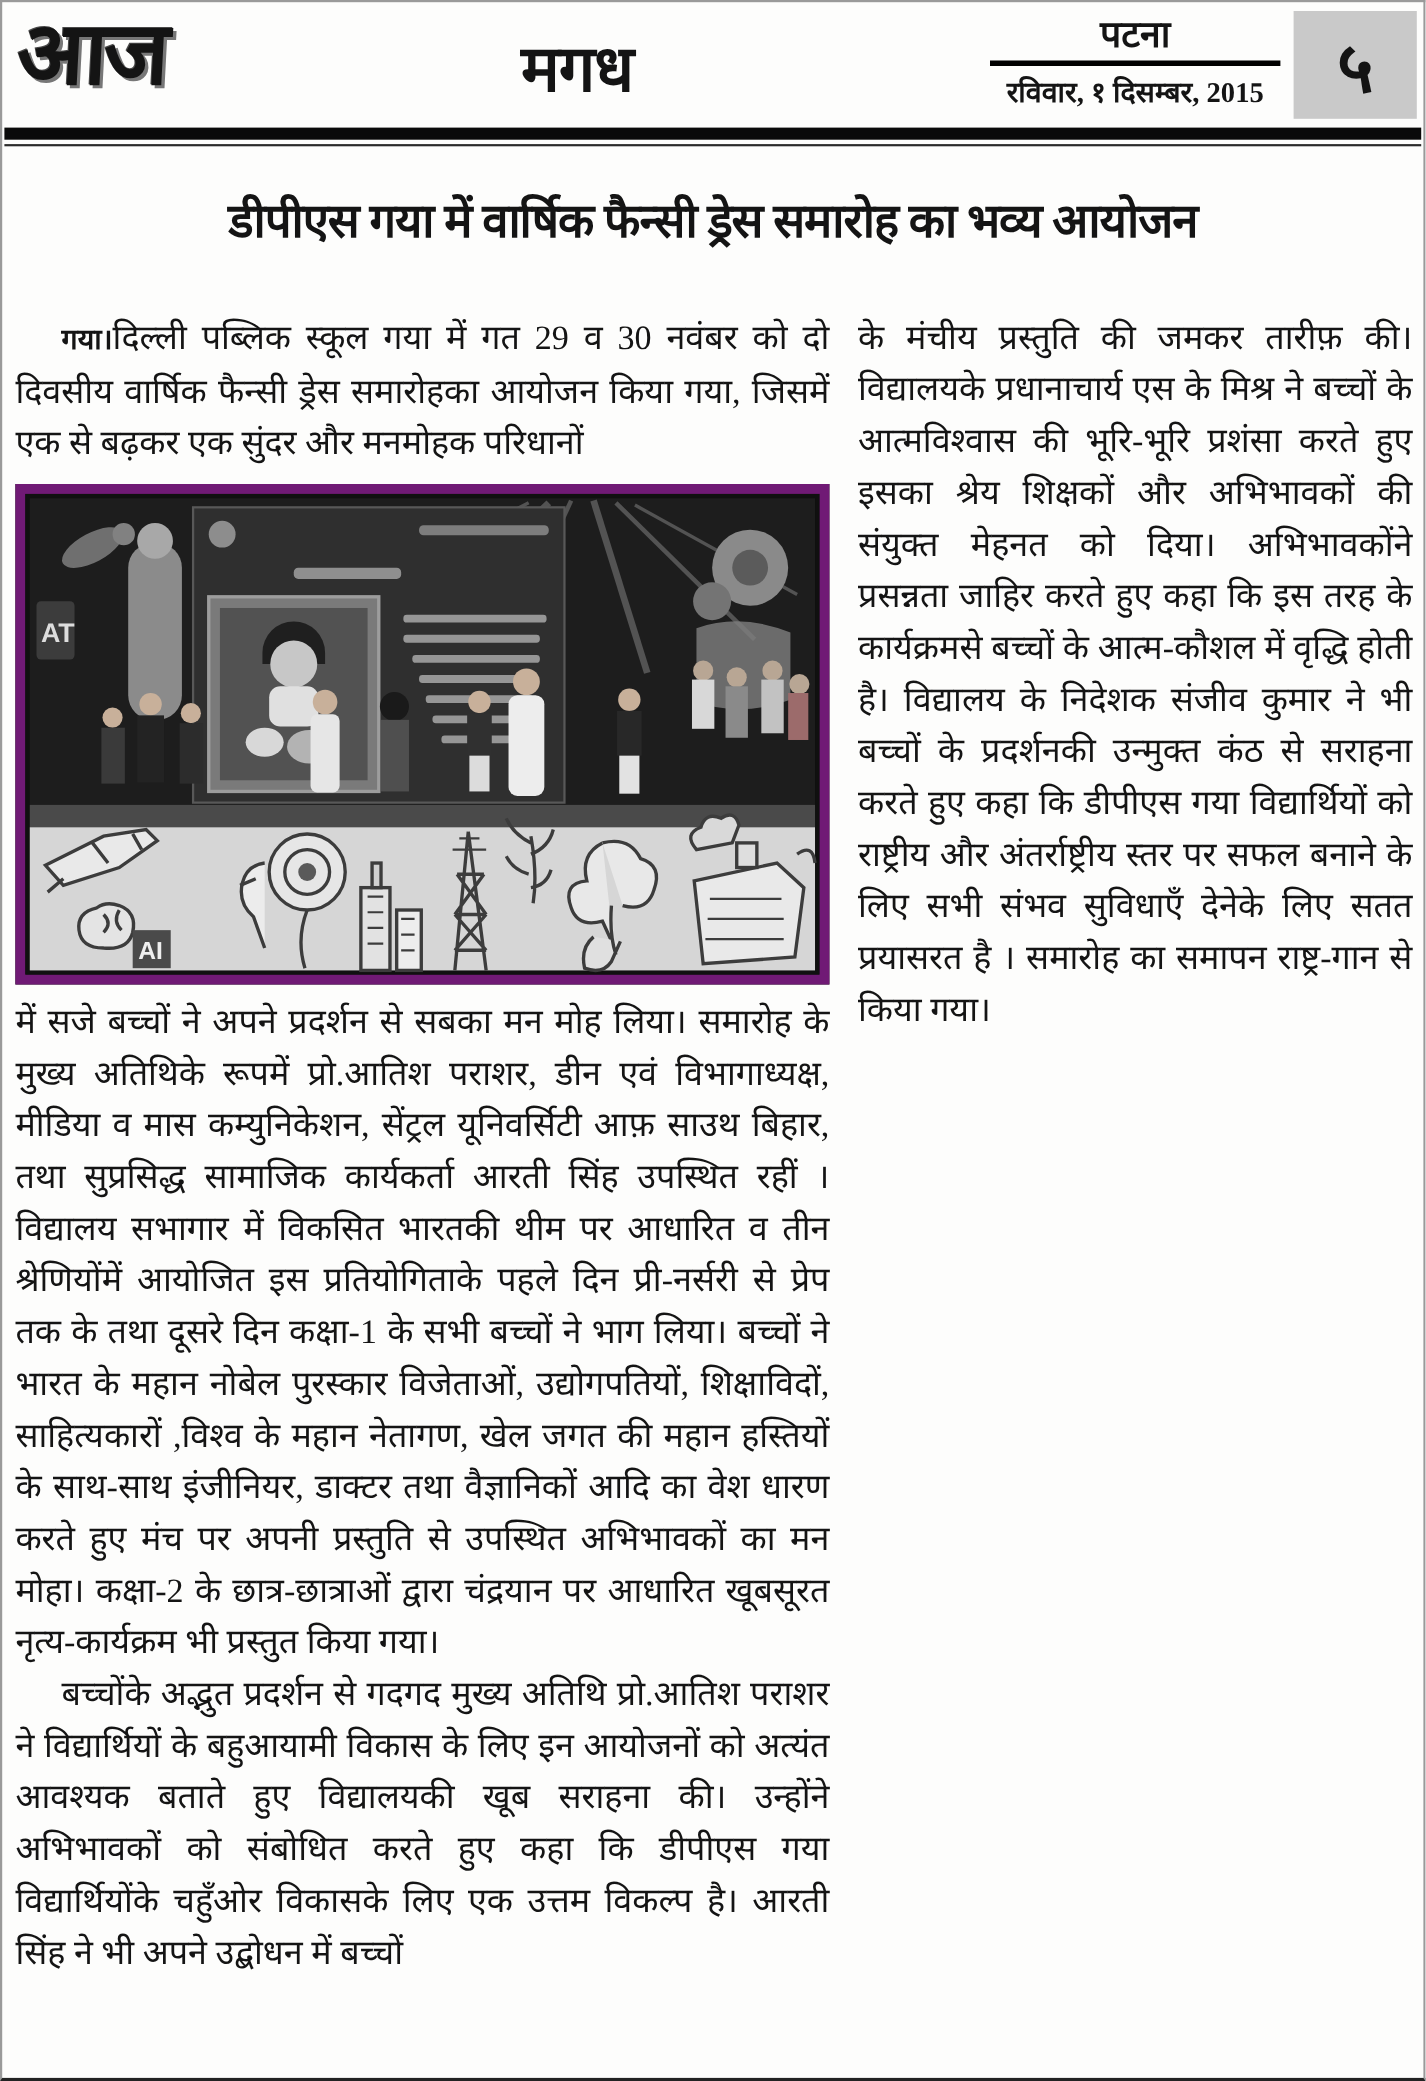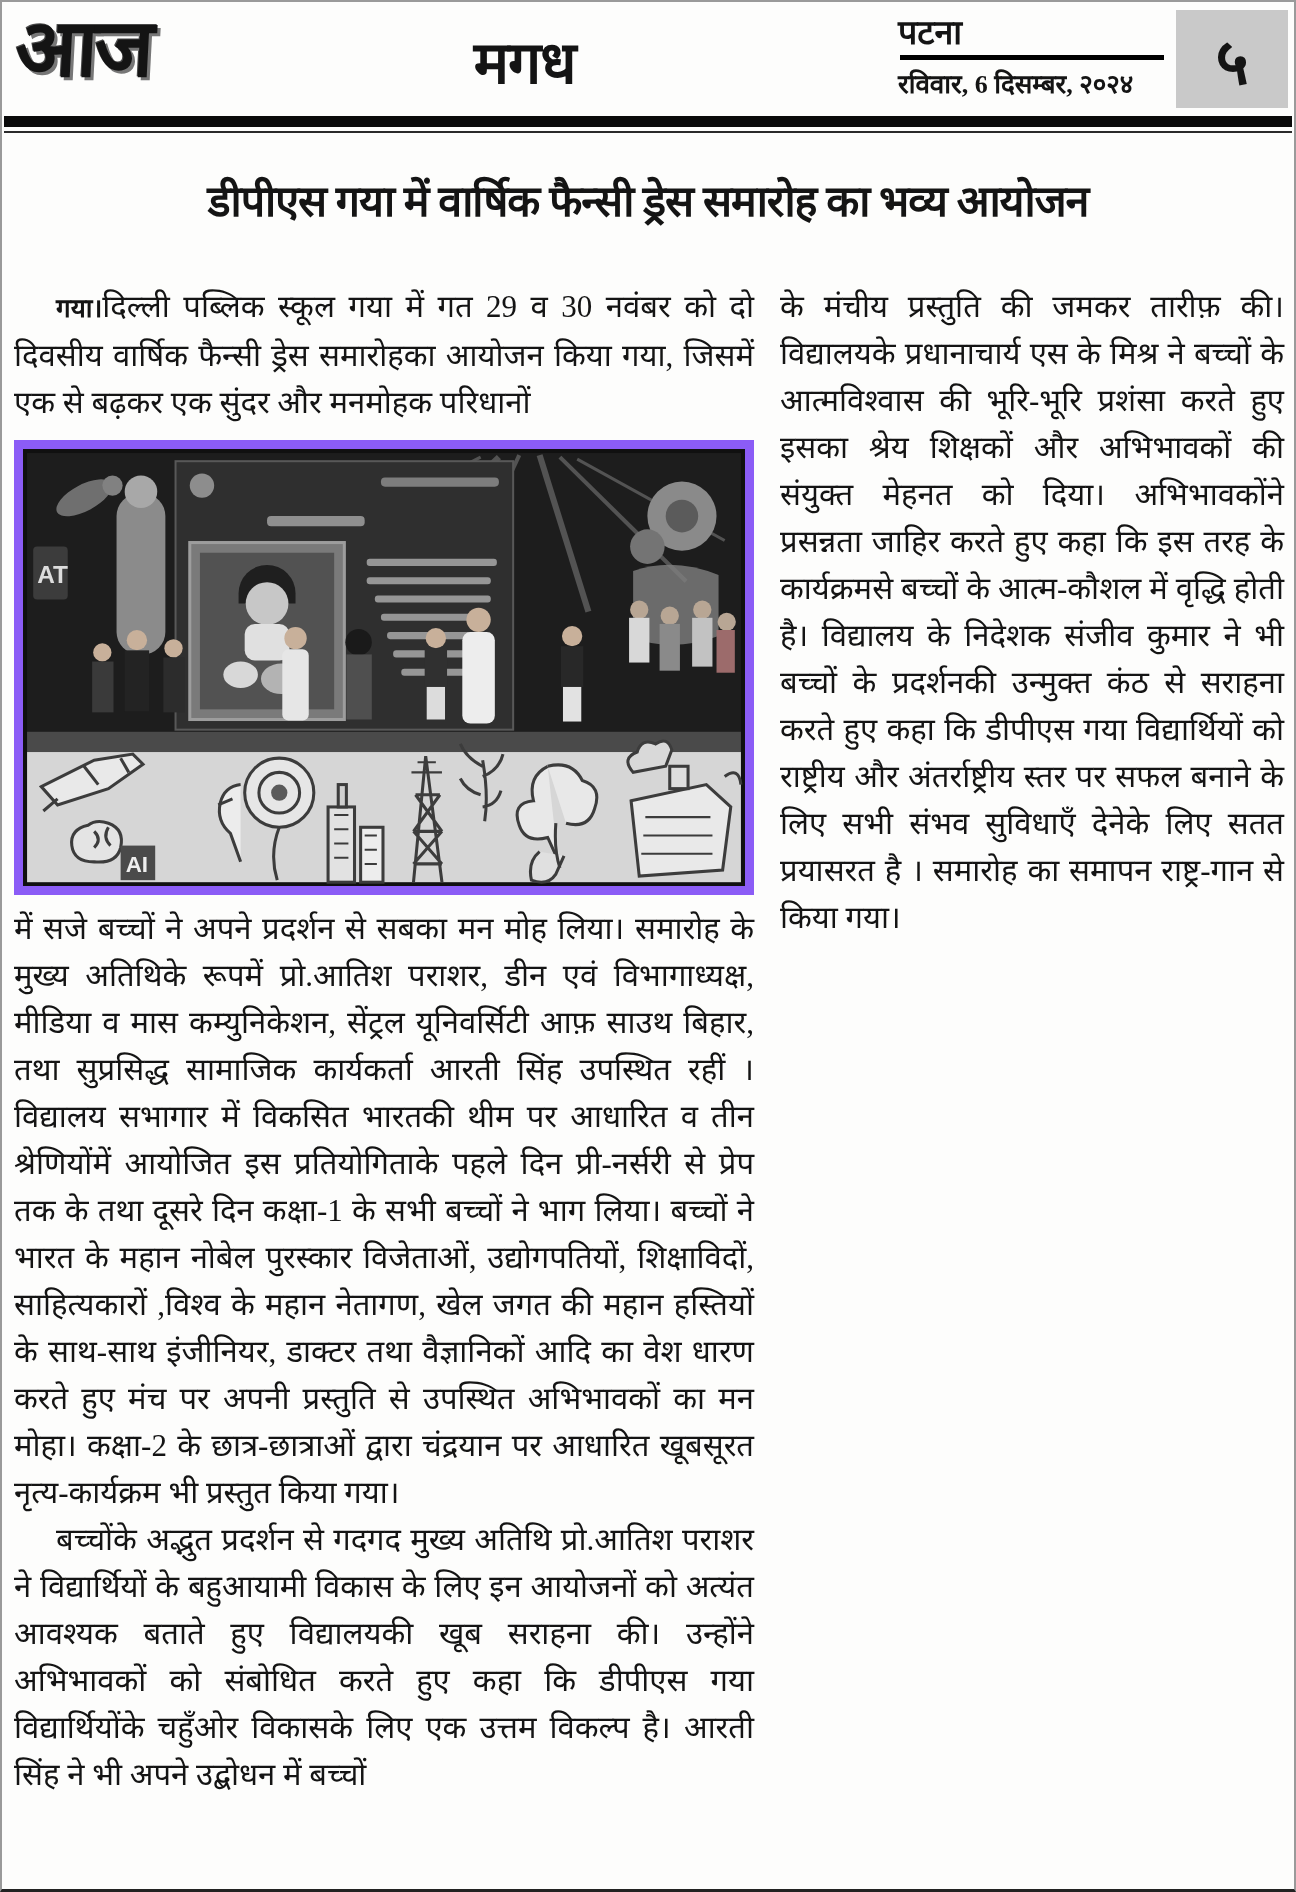--- a/index.html
+++ b/index.html
@@ -11,21 +11,21 @@
   }
   
   .masthead{display:flex;align-items:flex-start;height:112px;padding:4px 6px 0 14px;box-sizing:border-box;}
   .logo{
     font-family:"DejaVu Serif", serif;font-size:80px;font-weight:bold;line-height:1.05;
     letter-spacing:-3px;transform:skewX(-3deg);
     text-shadow:3px 3px 0 #777, -1px -1px 0 #4a4a4a;
   }
   .mast-spacer{flex:1;}
   .section-title{font-size:59px;font-weight:bold;margin-top:14px;letter-spacing:-1px;}
-  .edition-block{width:268px;text-align:left;margin:8px 10px 0 0;}
+  .edition-block{width:268px;text-align:center;margin:8px 10px 0 0;}
   .edition-name{font-size:34px;font-weight:bold;line-height:1.1;}
   .edition-rule{height:5px;background:#000;margin:4px 2px 5px;}
   .edition-date{font-size:26px;font-weight:bold;}
   .page-num-box{
     width:112px;height:98px;background:#c9c9c9;margin-top:4px;
     display:flex;align-items:center;justify-content:center;
     font-size:64px;font-weight:bold;
   }
   .rule-thick{height:11px;background:#0a0a0a;margin:2px 2px 0;}
   .rule-thin{height:2px;background:#2b2b2b;margin:4px 2px 0;}
@@ -35,37 +35,37 @@
     padding:16px 6px 14px;letter-spacing:-1px;
   }
   
   .columns{display:flex;gap:26px;padding:14px 10px 0 12px;box-sizing:border-box;}
   .col-left{width:740px;flex:0 0 740px;}
   .col-right{flex:1;min-width:0;}
   p.body-para{margin:0;text-align:justify;font-size:31px;line-height:47px;}
   p.indent{text-indent:42px;}
   .dateline{font-weight:bold;font-size:26px;}
   
-  .photo-wrap{margin:14px 0 10px;border:9px solid #8b5cf6;background:#0d0d0d;line-height:0;}
+  .photo-wrap{margin:14px 0 10px;border:9px solid #701a75;background:#0d0d0d;line-height:0;}
   .photo-wrap svg{width:100%;height:auto;display:block;}
 </style>
 </head>
 <body>
 
 <div class="page">
 
   <div class="masthead">
     <div class="logo">आज</div>
     <div class="mast-spacer"></div>
     <div class="section-title">मगध</div>
     <div class="mast-spacer"></div>
     <div class="edition-block">
       <div class="edition-name">पटना</div>
       <div class="edition-rule"></div>
-      <div class="edition-date">रविवार, 6 दिसम्बर, २०२४</div>
+      <div class="edition-date">रविवार, १ दिसम्बर, 2015</div>
     </div>
     <div class="page-num-box">५</div>
   </div>
 
   <div class="rule-thick"></div>
   <div class="rule-thin"></div>
 
   <h1 class="headline">डीपीएस गया में वार्षिक फैन्सी ड्रेस समारोह का भव्य आयोजन</h1>
 
   <div class="columns">

